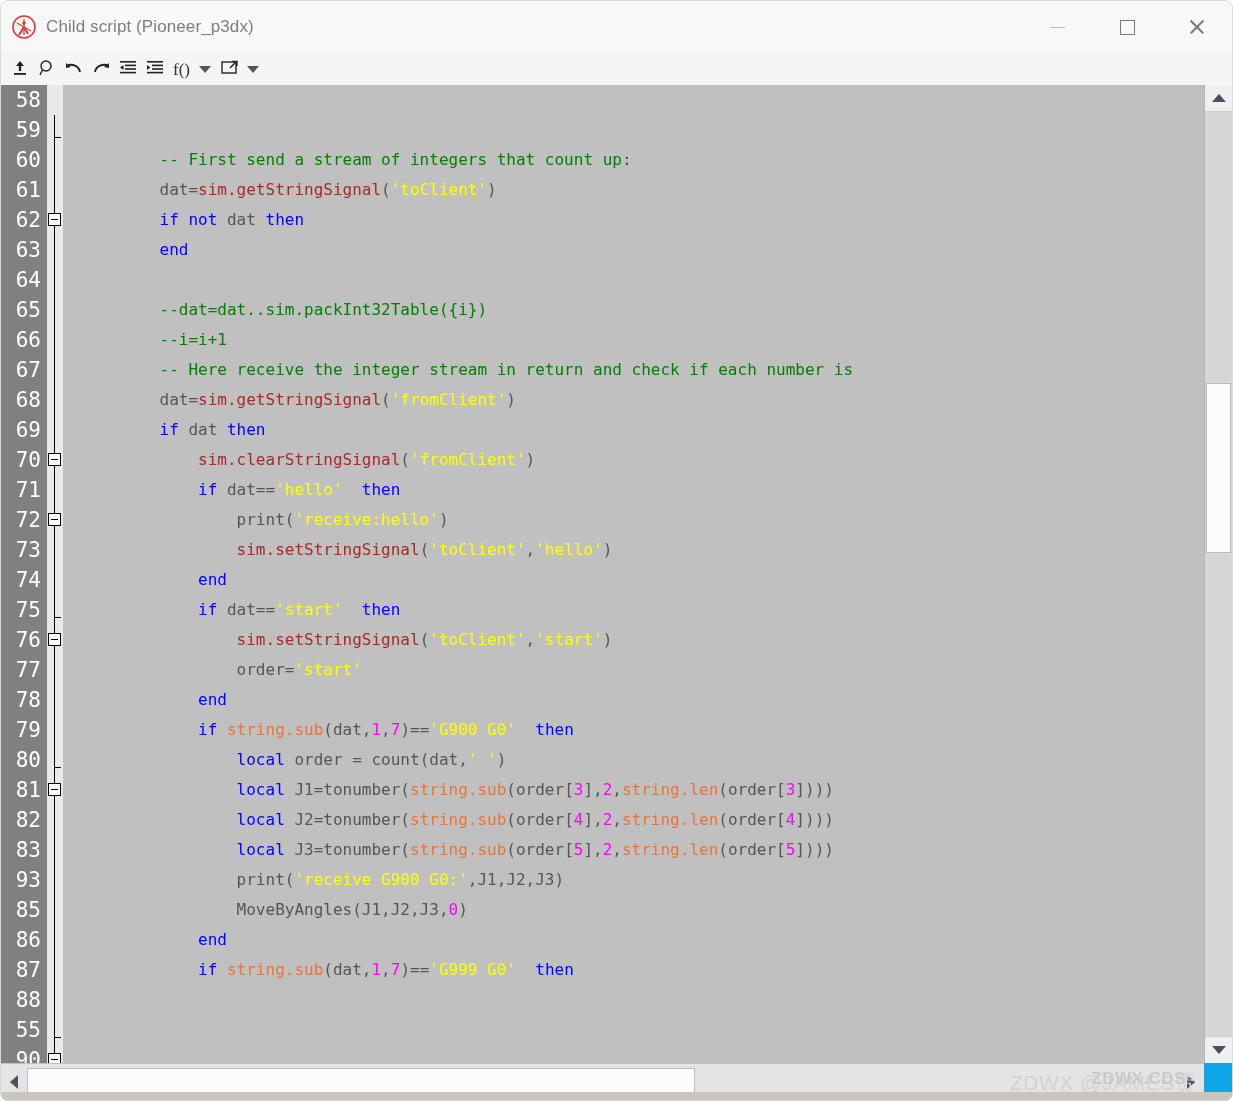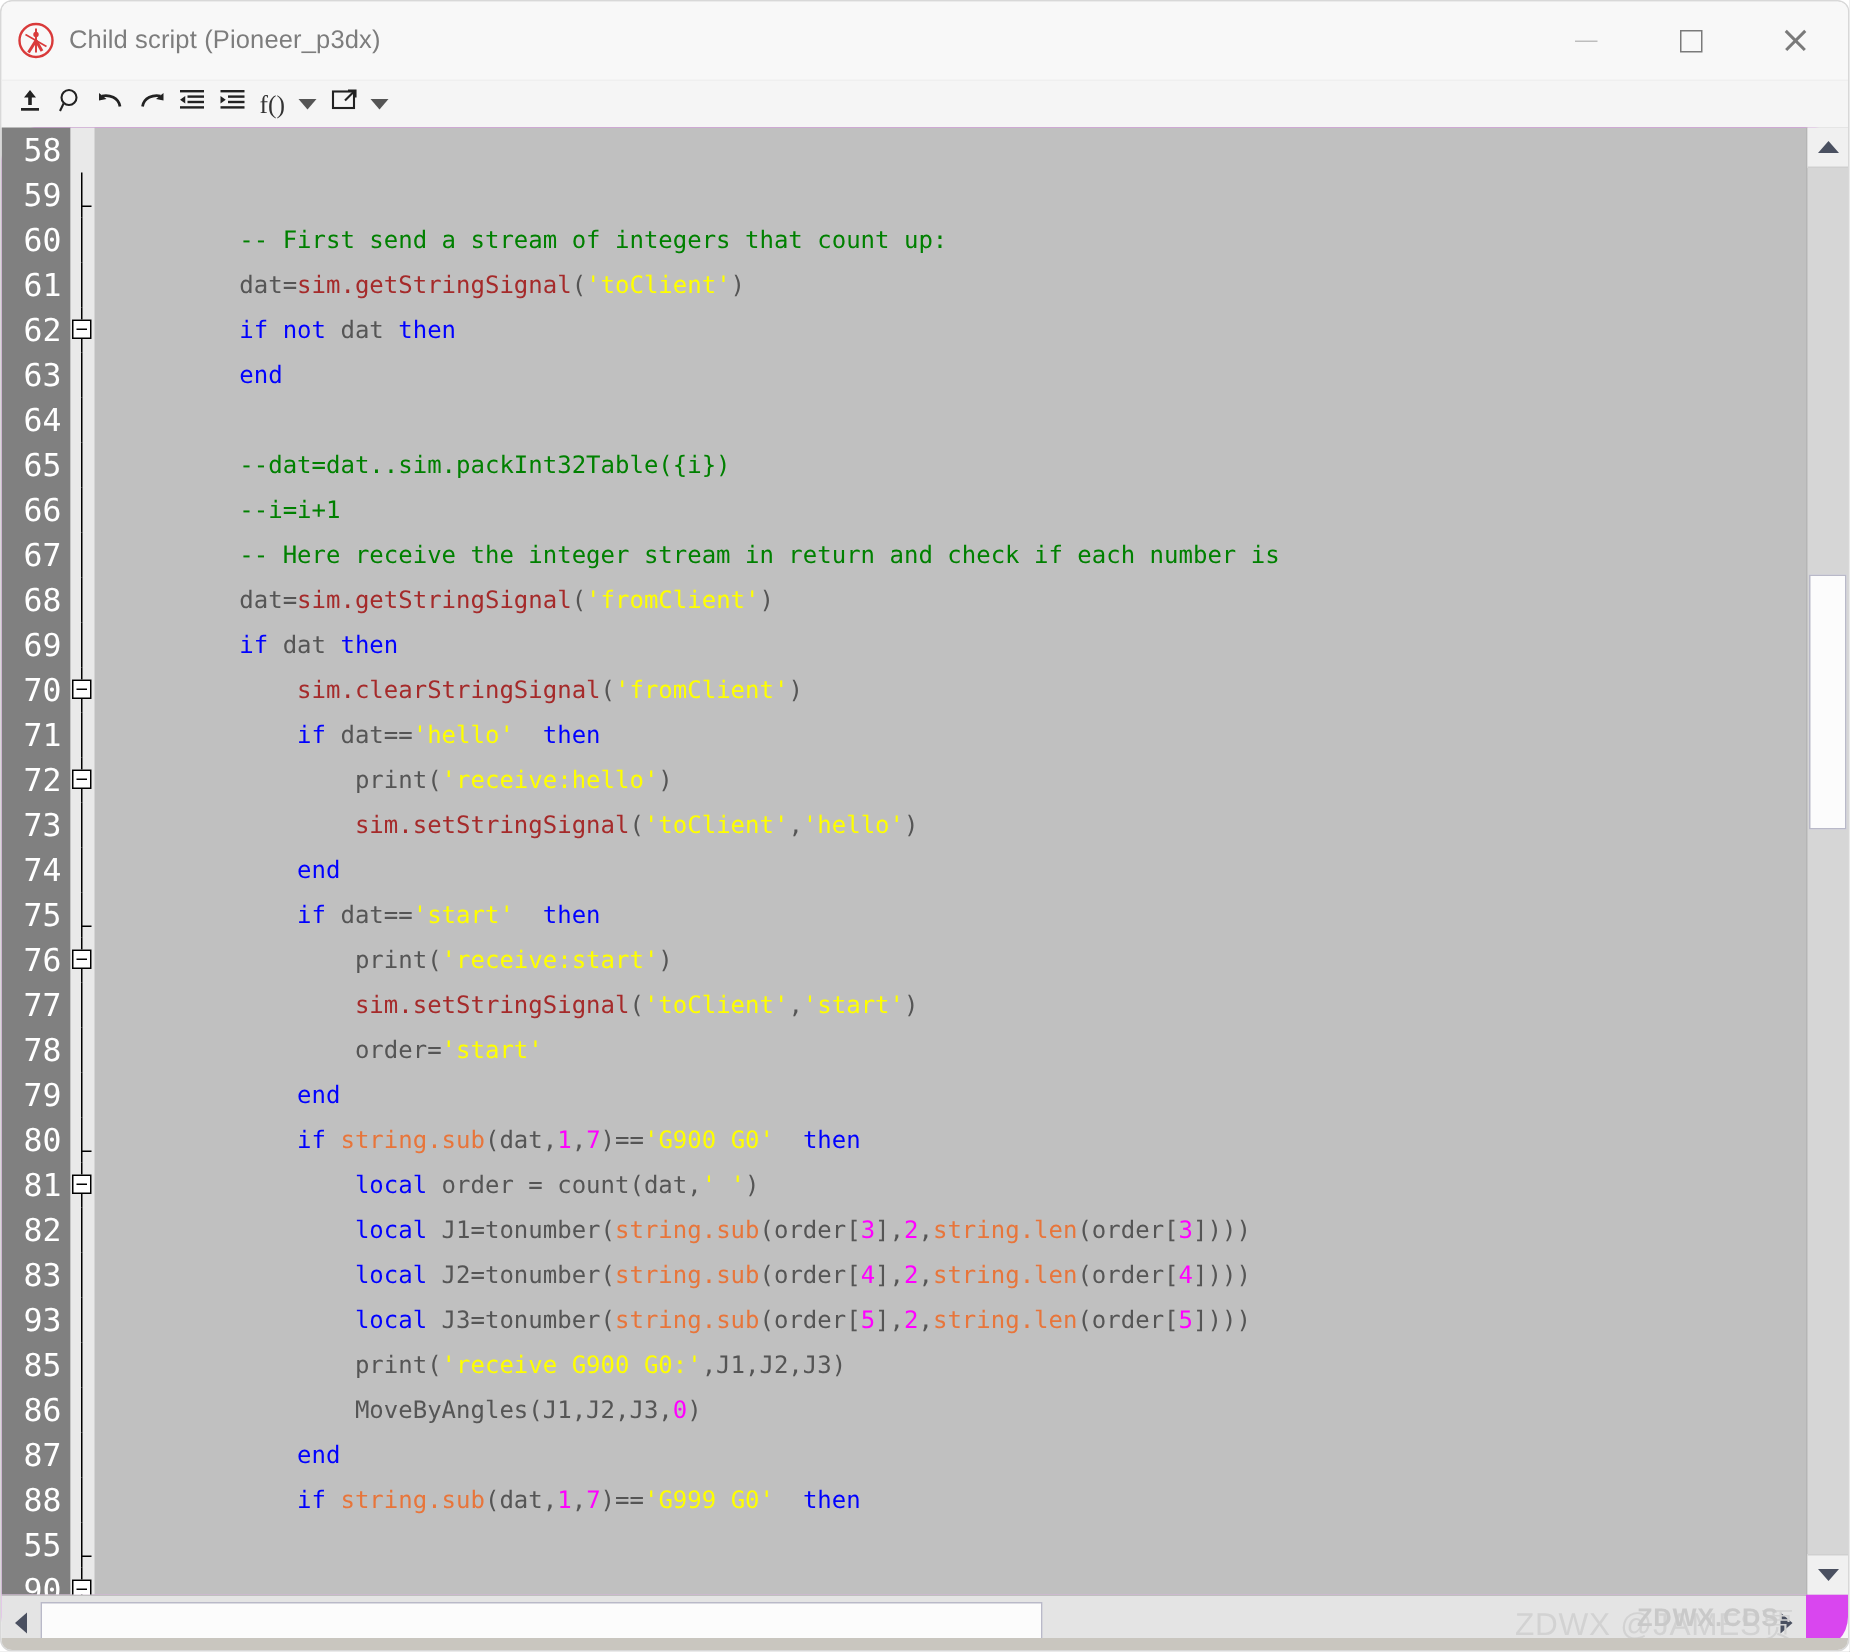--- a/index.html
+++ b/index.html
@@ -27,21 +27,21 @@
   .toolbar{height:32px;background:#f5f5f5;display:flex;align-items:center;
            padding-left:6px;border-bottom:1px solid #c9c9c9;box-sizing:border-box;}
   .tb-btn{width:25px;height:26px;display:flex;align-items:center;justify-content:center;
           margin-right:2px;}
   .tb-caret{width:17px;height:26px;display:flex;align-items:center;justify-content:center;margin-right:4px;}
   .caret{width:0;height:0;border-left:6px solid transparent;border-right:6px solid transparent;
          border-top:7px solid #555;}
   .fn-text{font-family:"Liberation Serif",serif;font-size:17px;color:#333;line-height:1;}
 
   
-  .editor-area{position:absolute;left:0;top:84px;right:0;bottom:0;background:#d946ef;border-radius:22px;}
+  .editor-area{position:absolute;left:0;top:84px;right:0;bottom:0;background:#0ea5e9;}
 
   .code-scroll{position:absolute;left:0;top:0;right:28px;bottom:37px;overflow:hidden;background:#c0c0c0;}
 
   .gutter{position:absolute;left:0;top:0;width:46px;bottom:0;background:#808080;z-index:3;}
   .gutter .lnum{height:30px;line-height:30px;text-align:right;padding-right:6px;
        font-family:"DejaVu Sans Mono","Liberation Mono",monospace;font-size:21px;color:#ffffff;
        box-sizing:border-box;}
 
   .foldbar{position:absolute;left:46px;top:0;width:16px;bottom:0;background:#e9e9e9;z-index:3;}
   .foldcell{height:30px;position:relative;}
@@ -368,21 +368,20 @@
           <div class="cline"><span class="c">    --i=i+1</span></div>
           <div class="cline"><span class="p">    </span><span class="c">-- Here receive the integer stream in return and check if each number is</span></div>
           <div class="cline"><span class="p">    dat=</span><span class="f">sim.getStringSignal</span><span class="p">(</span><span class="s">'fromClient'</span><span class="p">)</span></div>
           <div class="cline"><span class="p">    </span><span class="k">if</span><span class="p"> dat </span><span class="k">then</span></div>
           <div class="cline"><span class="p">        </span><span class="f">sim.clearStringSignal</span><span class="p">(</span><span class="s">'fromClient'</span><span class="p">)</span></div>
           <div class="cline"><span class="p">        </span><span class="k">if</span><span class="p"> dat==</span><span class="s">'hello'</span><span class="p">  </span><span class="k">then</span></div>
           <div class="cline"><span class="p">            print(</span><span class="s">'receive:hello'</span><span class="p">)</span></div>
           <div class="cline"><span class="p">            </span><span class="f">sim.setStringSignal</span><span class="p">(</span><span class="s">'toClient'</span><span class="p">,</span><span class="s">'hello'</span><span class="p">)</span></div>
           <div class="cline"><span class="p">        </span><span class="k">end</span></div>
           <div class="cline"><span class="p">        </span><span class="k">if</span><span class="p"> dat==</span><span class="s">'start'</span><span class="p">  </span><span class="k">then</span></div>
-          <div class="cline"><span class="p">            print(</span><span class="s">'receive:start'</span><span class="p">)</span></div>
           <div class="cline"><span class="p">            </span><span class="f">sim.setStringSignal</span><span class="p">(</span><span class="s">'toClient'</span><span class="p">,</span><span class="s">'start'</span><span class="p">)</span></div>
           <div class="cline"><span class="p">            order=</span><span class="s">'start'</span></div>
           <div class="cline"><span class="p">        </span><span class="k">end</span></div>
           <div class="cline"><span class="p">        </span><span class="k">if</span><span class="p"> </span><span class="g">string.sub</span><span class="p">(dat,</span><span class="n">1</span><span class="p">,</span><span class="n">7</span><span class="p">)==</span><span class="s">'G900 G0'</span><span class="p">  </span><span class="k">then</span></div>
           <div class="cline"><span class="p">            </span><span class="k">local</span><span class="p"> order = count(dat,</span><span class="s">' '</span><span class="p">)</span></div>
           <div class="cline"><span class="p">            </span><span class="k">local</span><span class="p"> J1=tonumber(</span><span class="g">string.sub</span><span class="p">(order[</span><span class="n">3</span><span class="p">],</span><span class="n">2</span><span class="p">,</span><span class="g">string.len</span><span class="p">(order[</span><span class="n">3</span><span class="p">])))</span></div>
           <div class="cline"><span class="p">            </span><span class="k">local</span><span class="p"> J2=tonumber(</span><span class="g">string.sub</span><span class="p">(order[</span><span class="n">4</span><span class="p">],</span><span class="n">2</span><span class="p">,</span><span class="g">string.len</span><span class="p">(order[</span><span class="n">4</span><span class="p">])))</span></div>
           <div class="cline"><span class="p">            </span><span class="k">local</span><span class="p"> J3=tonumber(</span><span class="g">string.sub</span><span class="p">(order[</span><span class="n">5</span><span class="p">],</span><span class="n">2</span><span class="p">,</span><span class="g">string.len</span><span class="p">(order[</span><span class="n">5</span><span class="p">])))</span></div>
           <div class="cline"><span class="p">            print(</span><span class="s">'receive G900 G0:'</span><span class="p">,J1,J2,J3)</span></div>
           <div class="cline"><span class="p">            MoveByAngles(J1,J2,J3,</span><span class="n">0</span><span class="p">)</span></div>

